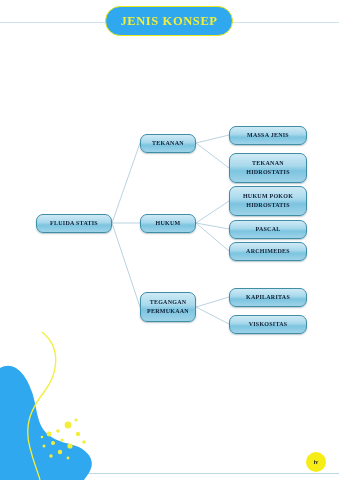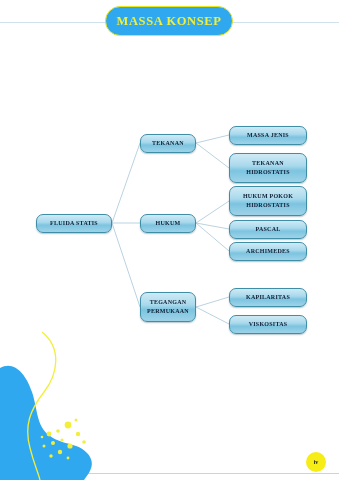--- a/index.html
+++ b/index.html
@@ -158,21 +158,21 @@
       <circle cx="60" cy="122" r="2.2" fill="#f2ee3a"></circle>
       <circle cx="51" cy="126" r="1.7" fill="#f2ee3a"></circle>
       <circle cx="68" cy="128" r="1.4" fill="#f2ee3a"></circle>
       <circle cx="42" cy="107" r="1.3" fill="#f2ee3a"></circle>
       <circle cx="76" cy="90" r="1.5" fill="#f2ee3a"></circle>
       <circle cx="84" cy="112" r="1.8" fill="#f2ee3a"></circle>
     </svg>
   </div>
 
   <div class="title-pill">
-    <span>MASSA KONSEP</span>
+    <span>JENIS KONSEP</span>
   </div>
 
   <div class="map">
     <svg class="connectors" viewBox="0 0 339 480" xmlns="http://www.w3.org/2000/svg">
       <g stroke="#a8c8d8" stroke-width="0.8" fill="none">
         <line x1="112" y1="223" x2="140" y2="143"></line>
         <line x1="112" y1="223" x2="140" y2="223"></line>
         <line x1="112" y1="223" x2="140" y2="307"></line>
 
         <line x1="196" y1="143" x2="229" y2="135"></line>

